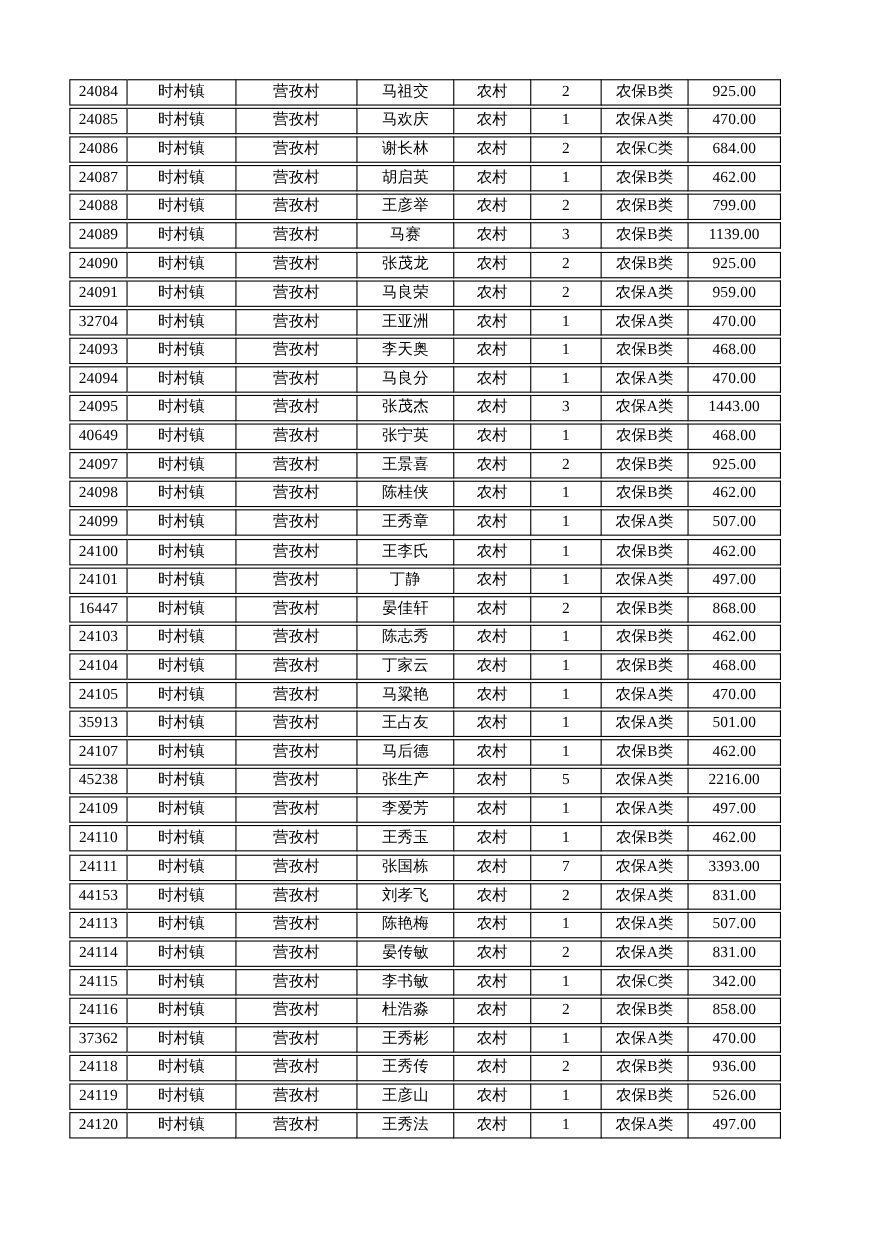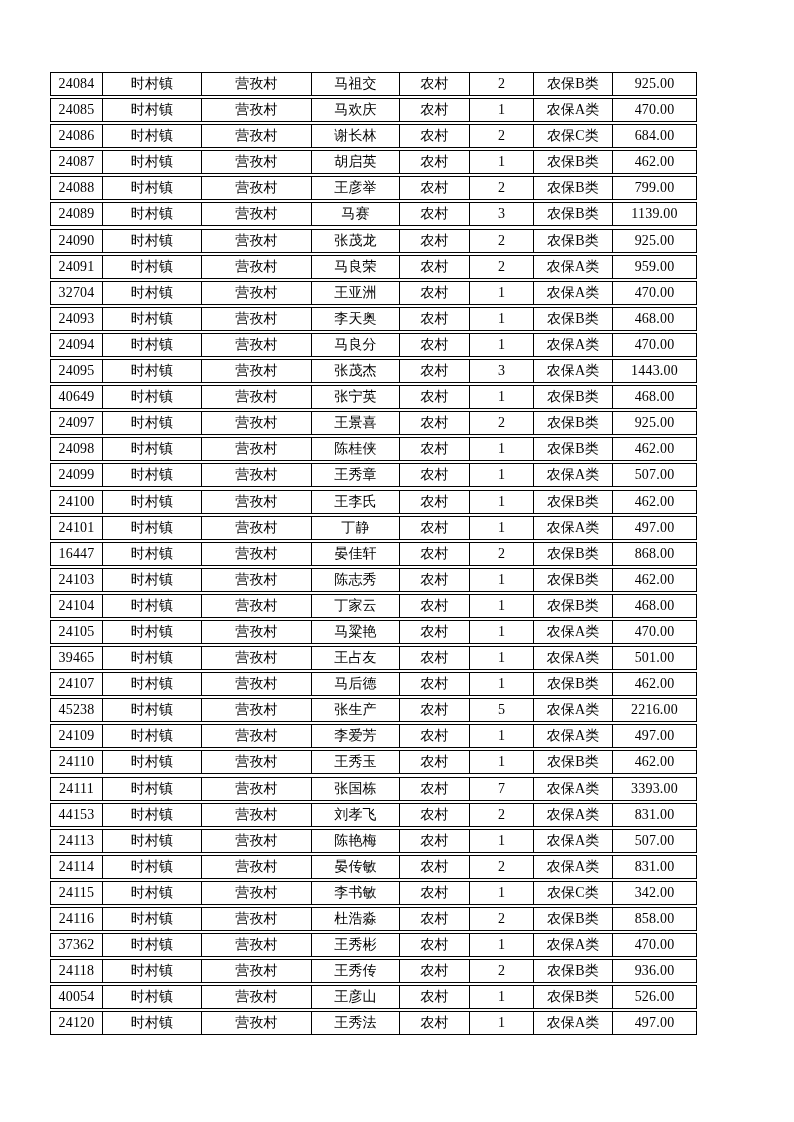--- a/index.html
+++ b/index.html
@@ -11,21 +11,21 @@
     position: relative;
     width: 794px;
     height: 1122px;
     background: #ffffff;
     overflow: hidden;
     font-family: "Liberation Serif", "DejaVu Serif", serif;
     color: #000000;
   }
   .table {
     position: absolute;
-    left: 50px;
+    left: 63px;
     top: 72px;
     width: 647px;
   }
   .row {
     display: grid;
     grid-template-columns: 53px 99px 110px 88px 70px 64px 79px 84px;
     height: 24px;
     margin-bottom: 2.1px;
     box-sizing: border-box;
   }
@@ -265,21 +265,21 @@
         <div class="cell c0">24105</div>
         <div class="cell c1">时村镇</div>
         <div class="cell c2">营孜村</div>
         <div class="cell c3">马粱艳</div>
         <div class="cell c4">农村</div>
         <div class="cell c5">1</div>
         <div class="cell c6">农保A类</div>
         <div class="cell c7">470.00</div>
       </div>
       <div class="row">
-        <div class="cell c0">39465</div>
+        <div class="cell c0">35913</div>
         <div class="cell c1">时村镇</div>
         <div class="cell c2">营孜村</div>
         <div class="cell c3">王占友</div>
         <div class="cell c4">农村</div>
         <div class="cell c5">1</div>
         <div class="cell c6">农保A类</div>
         <div class="cell c7">501.00</div>
       </div>
       <div class="row">
         <div class="cell c0">24107</div>
@@ -395,21 +395,21 @@
         <div class="cell c0">24118</div>
         <div class="cell c1">时村镇</div>
         <div class="cell c2">营孜村</div>
         <div class="cell c3">王秀传</div>
         <div class="cell c4">农村</div>
         <div class="cell c5">2</div>
         <div class="cell c6">农保B类</div>
         <div class="cell c7">936.00</div>
       </div>
       <div class="row">
-        <div class="cell c0">40054</div>
+        <div class="cell c0">24119</div>
         <div class="cell c1">时村镇</div>
         <div class="cell c2">营孜村</div>
         <div class="cell c3">王彦山</div>
         <div class="cell c4">农村</div>
         <div class="cell c5">1</div>
         <div class="cell c6">农保B类</div>
         <div class="cell c7">526.00</div>
       </div>
       <div class="row">
         <div class="cell c0">24120</div>

